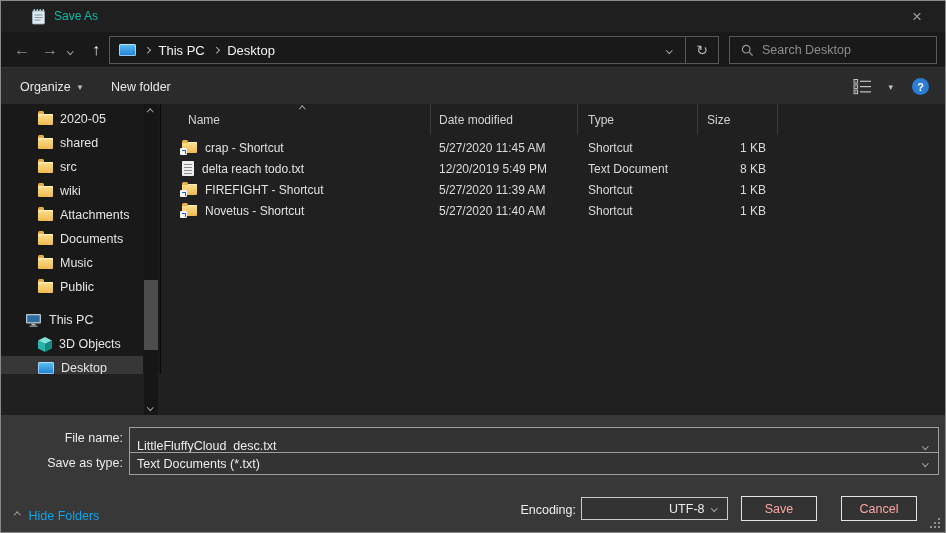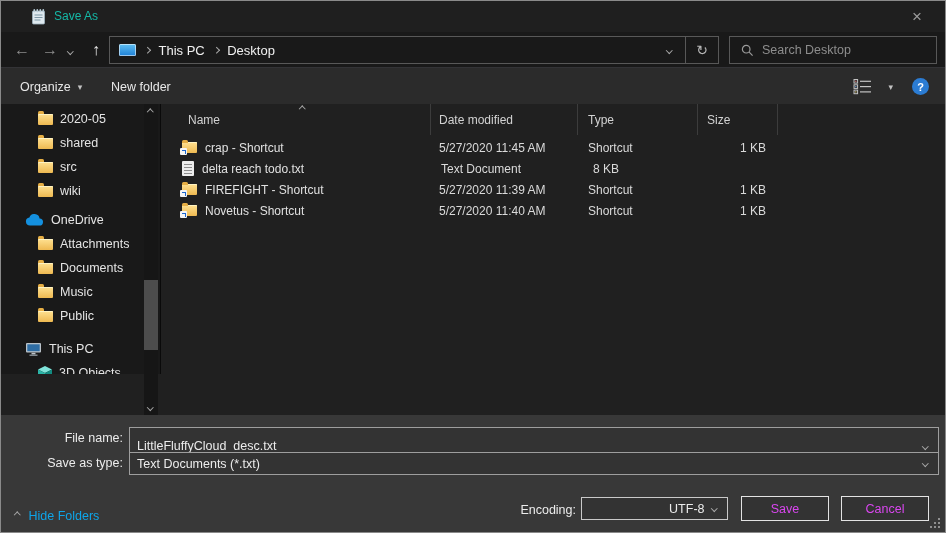--- a/index.html
+++ b/index.html
@@ -97,21 +97,21 @@
   .lab-type{left:0;top:41px;}
   .combo{position:absolute;background:#333333;border:1px solid #9e9e9e;display:flex;align-items:center;}
   .cb-name{left:128px;top:12px;width:810px;height:38px;}
   .cb-type{left:128px;top:37px;width:810px;height:23px;}
   .combo-input{flex:1;min-width:0;background:transparent;border:none;outline:none;color:#ececec;font-size:12.5px;padding:0 7px;font-family:inherit;}
   .combo-val{flex:1;color:#ececec;font-size:12.5px;padding:0 7px;white-space:nowrap;overflow:hidden;}
   .combo-chev{flex:none;margin-right:11px;}
   .hide-folders{position:absolute;left:14px;top:88px;height:25px;display:flex;align-items:center;gap:9px;color:#0ea5e9;font-size:12.5px;}
   .enc-label{position:absolute;left:505px;top:88px;width:70px;text-align:right;color:#ececec;font-size:12.5px;}
   .cb-enc{left:580px;top:82px;width:147px;height:23px;border-color:#c9c9c9;text-align:right;}
-  .btn{position:absolute;top:81px;width:88px;height:25px;background:#333333;border:1px solid #e3e3e3;color:#d946ef;font-size:12.5px;display:flex;align-items:center;justify-content:center;}
+  .btn{position:absolute;top:81px;width:76px;height:25px;background:#333333;border:1px solid #e3e3e3;color:#fca5a5;font-size:12.5px;display:flex;align-items:center;justify-content:center;}
   .btn-save{left:740px;}
   .btn-cancel{left:840px;}
   .grip{position:absolute;right:13px;bottom:12px;width:2px;height:2px;background:transparent;
         box-shadow:8px 0 0 #8f8f8f,4px 4px 0 #8f8f8f,8px 4px 0 #8f8f8f,0 8px 0 #8f8f8f,4px 8px 0 #8f8f8f,8px 8px 0 #8f8f8f;}
 </style>
 </head>
 <body>
 
 <div class="win">
 
@@ -204,26 +204,20 @@
         <span class="lbl">shared</span>
       </div>
       <div class="side-item lv2">
         <span class="ico-folder"></span>
         <span class="lbl">src</span>
       </div>
       <div class="side-item lv2">
         <span class="ico-folder"></span>
         <span class="lbl">wiki</span>
       </div>
-      <div class="side-item lv1 gap4">
-        <svg class="ico-svg" width="19" height="12" viewBox="0 0 19 12">
-          <path d="M5 11.6 a4.1 4.1 0 0 1 -0.6 -8.15 A5.3 5.3 0 0 1 14.6 4.4 a3.6 3.6 0 0 1 -0.4 7.2 z" fill="#1490df"></path>
-        </svg>
-        <span class="lbl">OneDrive</span>
-      </div>
       <div class="side-item lv2">
         <span class="ico-folder"></span>
         <span class="lbl">Attachments</span>
       </div>
       <div class="side-item lv2">
         <span class="ico-folder"></span>
         <span class="lbl">Documents</span>
       </div>
       <div class="side-item lv2">
         <span class="ico-folder"></span>
@@ -291,20 +285,21 @@
           </div>
           <div class="c-date">5/27/2020 11:45 AM</div>
           <div class="c-type">Shortcut</div>
           <div class="c-size">1 KB</div>
         </div>
         <div class="lrow">
           <div class="c-name">
             <span class="ico-page"></span>
             <span>delta reach todo.txt</span>
           </div>
+          <div class="c-date">12/20/2019 5:49 PM</div>
           <div class="c-type">Text Document</div>
           <div class="c-size">8 KB</div>
         </div>
         <div class="lrow">
           <div class="c-name">
             <span class="ico-folder">
                 <span class="badge"></span>
               </span>
             <span>FIREFIGHT - Shortcut</span>
           </div>

